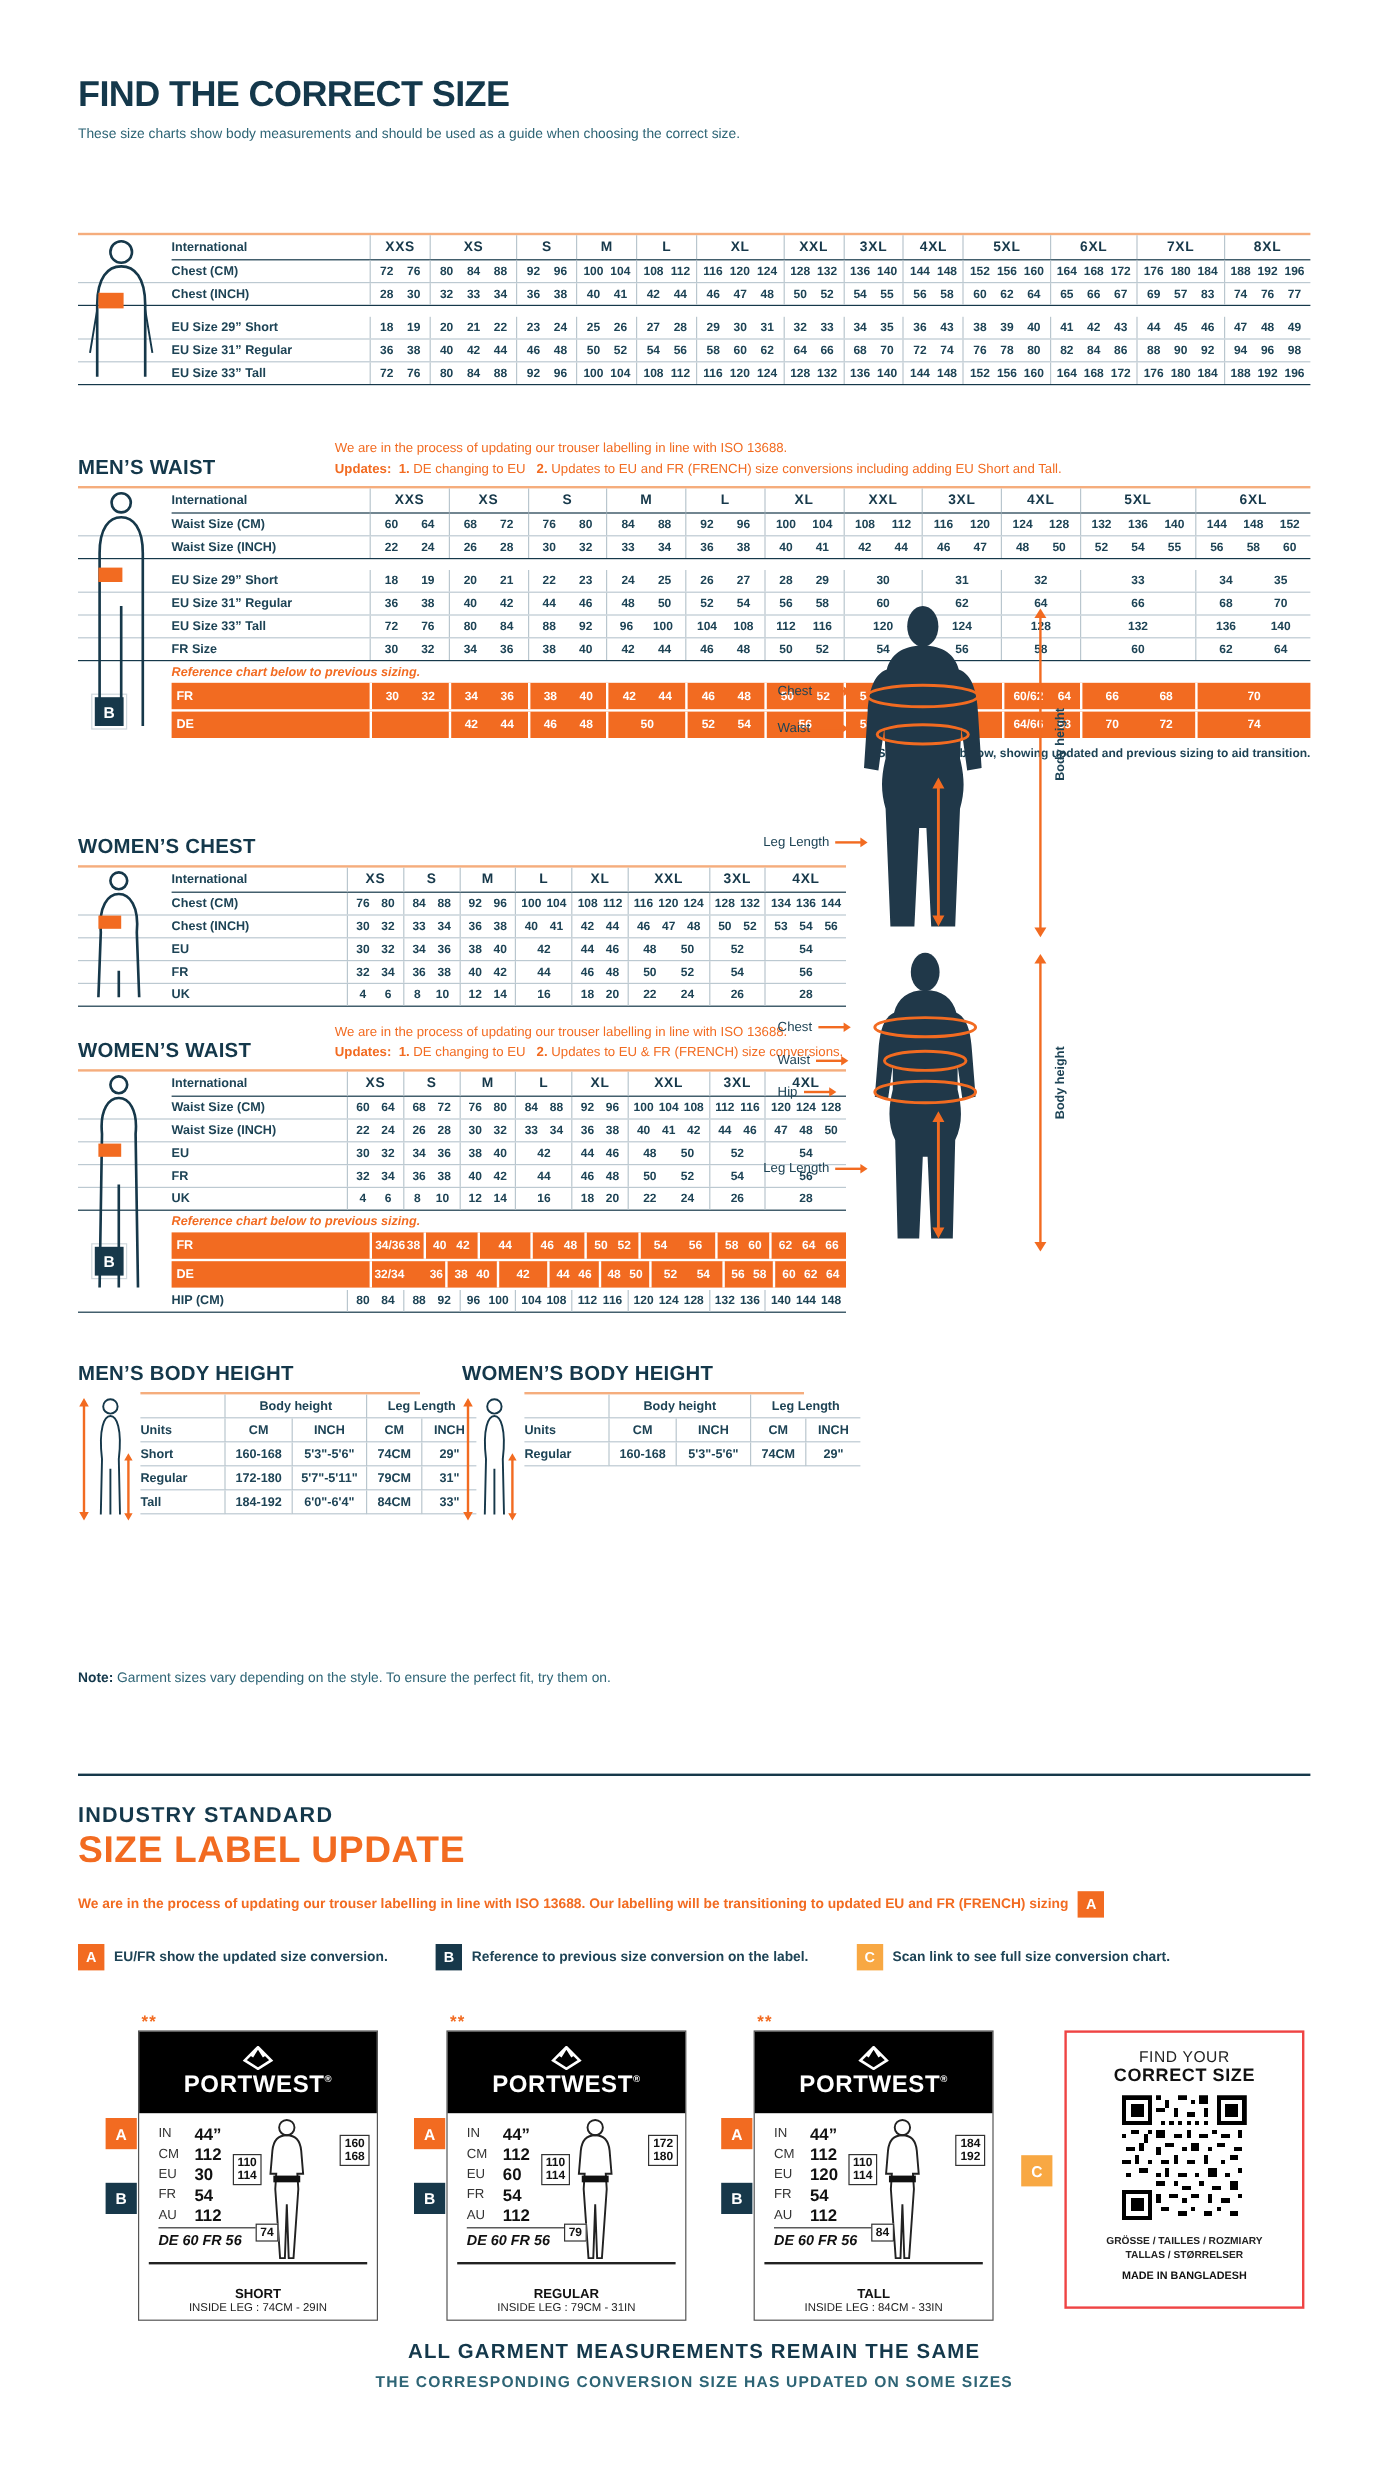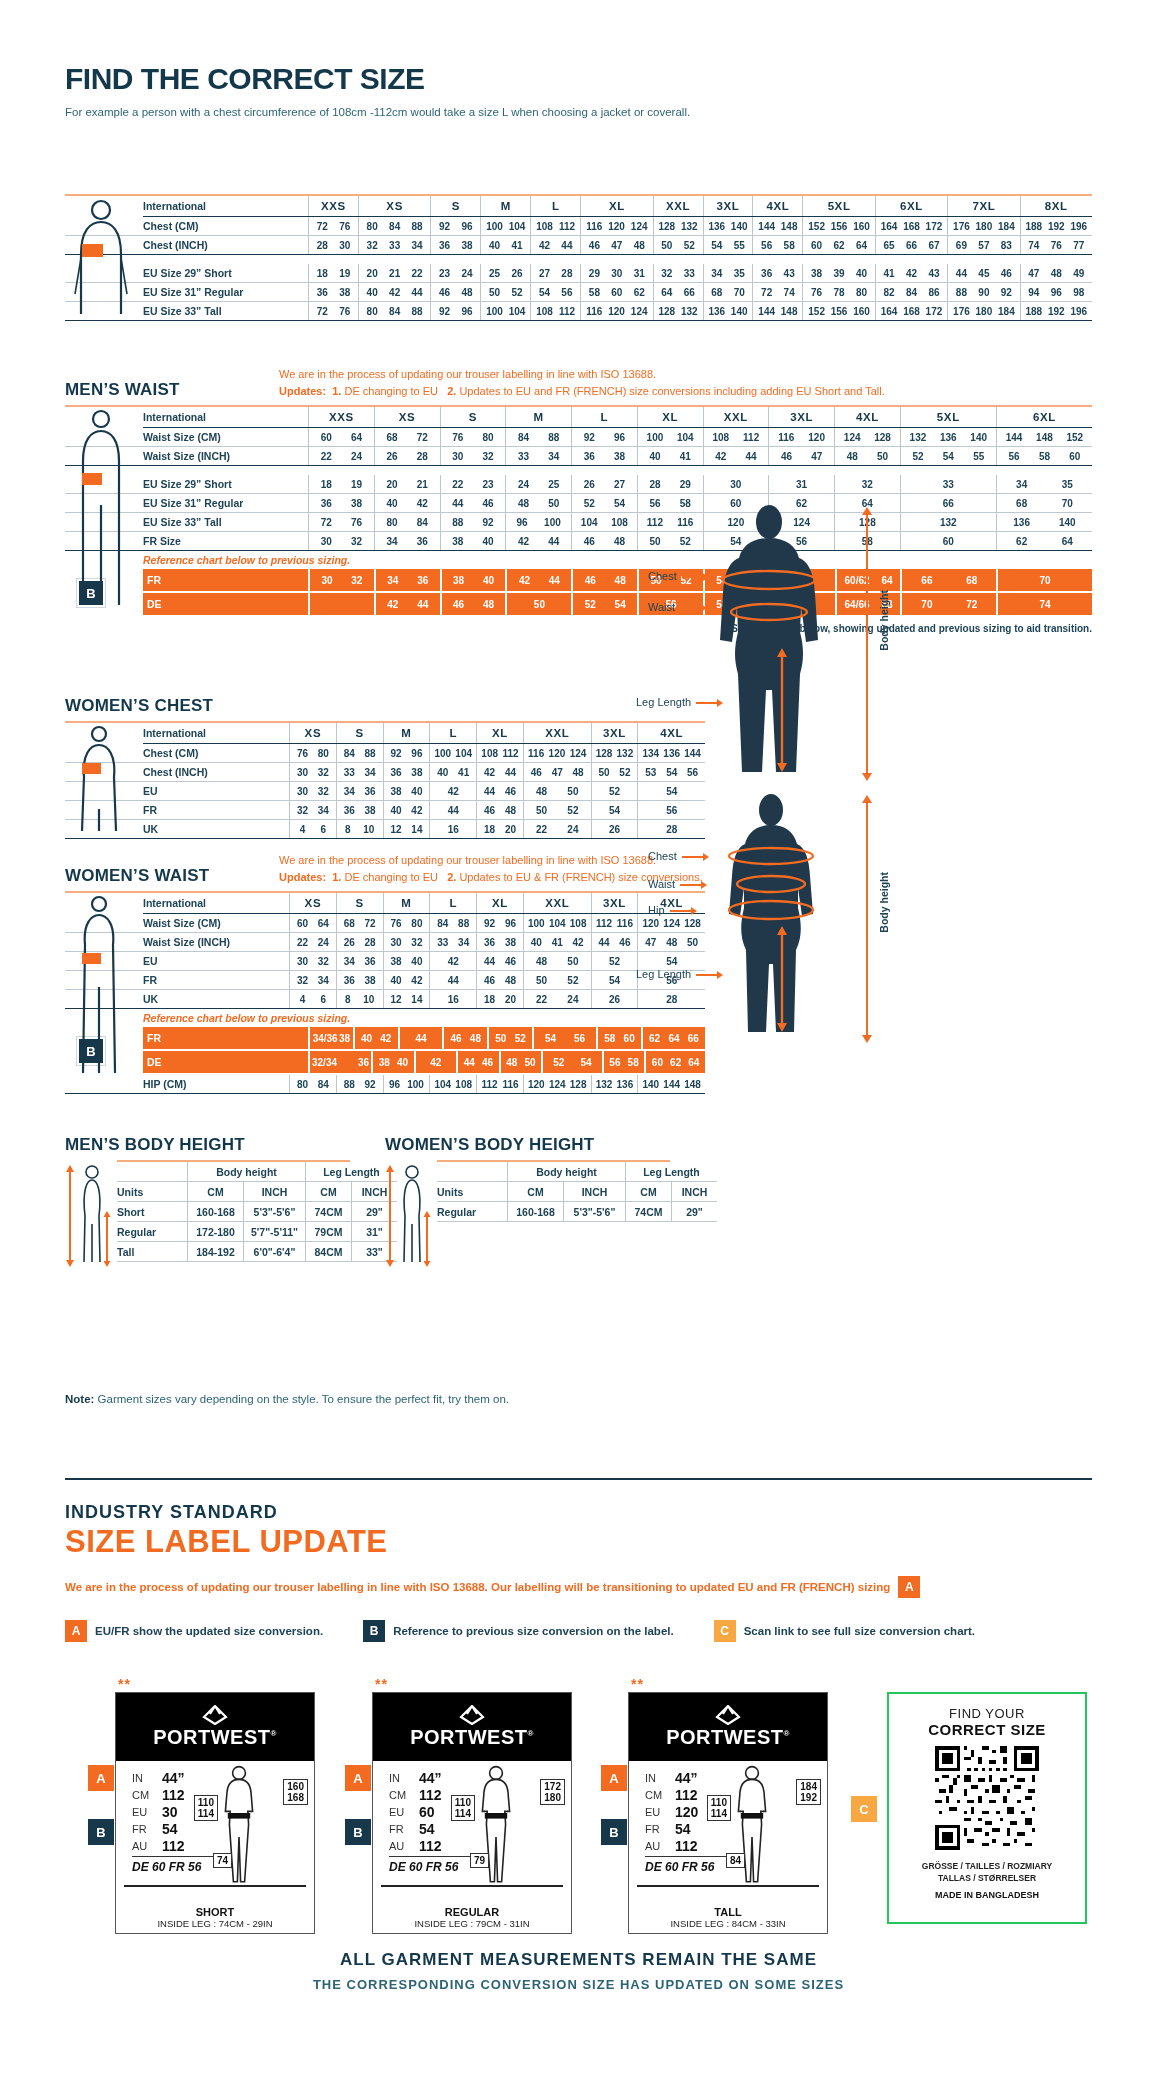--- a/index.html
+++ b/index.html
@@ -82,40 +82,40 @@
   .cardfig{position:absolute;right:46px;top:4px;}
   .mbox{position:absolute;border:1.5px solid #333;background:#fff;font-weight:800;font-size:10px;line-height:1.1;padding:1px 3px;color:#111;text-align:center;}
   .thickline{position:absolute;left:8px;right:8px;bottom:0;border-bottom:2px solid #222;}
   .caption{position:absolute;bottom:4px;left:0;right:0;text-align:center;}
   .cap-name{font-size:11px;font-weight:800;color:#111;}
   .cap-leg{font-size:9.5px;color:#222;}
   .cbadge{position:absolute;left:-28px;width:26px;height:26px;display:flex;align-items:center;justify-content:center;color:#fff;font-weight:800;font-size:13px;}
   .cbadge.a{background:#f26b21;top:72px;}
   .cbadge.b{background:#17384a;top:126px;}
   
-  .qr-card{position:absolute;left:822px;top:0;width:200px;height:232px;border:2px solid #22c55e;background:#fff;text-align:center;padding-top:12px;box-sizing:border-box;}
+  .qr-card{position:absolute;left:822px;top:0;width:200px;height:232px;border:2px solid #ef4444;background:#fff;text-align:center;padding-top:12px;box-sizing:border-box;}
   .find1{font-size:13px;color:#222;letter-spacing:0.5px;}
   .find2{font-size:15px;font-weight:900;color:#111;letter-spacing:0.5px;}
   .langs{font-size:8.5px;font-weight:700;color:#222;line-height:12px;margin-top:6px;}
   .made{font-size:9px;font-weight:800;color:#111;margin-top:6px;}
   .qbadge{position:absolute;left:-38px;top:102px;width:26px;height:26px;background:#f8a843;color:#fff;font-weight:800;font-size:13px;display:flex;align-items:center;justify-content:center;}
   
   .foot1{font-size:17px;font-weight:900;color:#14384b;letter-spacing:1px;text-align:center;}
   .foot2{font-size:13px;font-weight:600;color:#2d6475;letter-spacing:1px;text-align:center;margin-top:7px;}
   .note-line{font-size:11.5px;color:#2d6475;}
   .note-line b{color:#14384b;}
   .divider{border-top:2px solid #16384a;}
 </style>
 </head>
 <body>
 
 <div class="abs content" style="top:62px;">
   <h1>FIND THE CORRECT SIZE</h1>
   <div class="sub" style="margin-top:8px;">
-    <div>For example a person with a chest circumference of 108cm -112cm would take a size L when choosing a jacket or coverall.</div>
+    <div>These size charts show body measurements and should be used as a guide when choosing the correct size.</div>
   </div>
 </div>
 
 <div class="abs content" style="top:194px;">
   <div style="position:relative;">
     <div>
         <div class="stable">
           <div class="t-row t-head">
             <div class="t-gut"></div>
             <div class="t-row-inner" style="display: flex; flex: 1 1 0%;">

